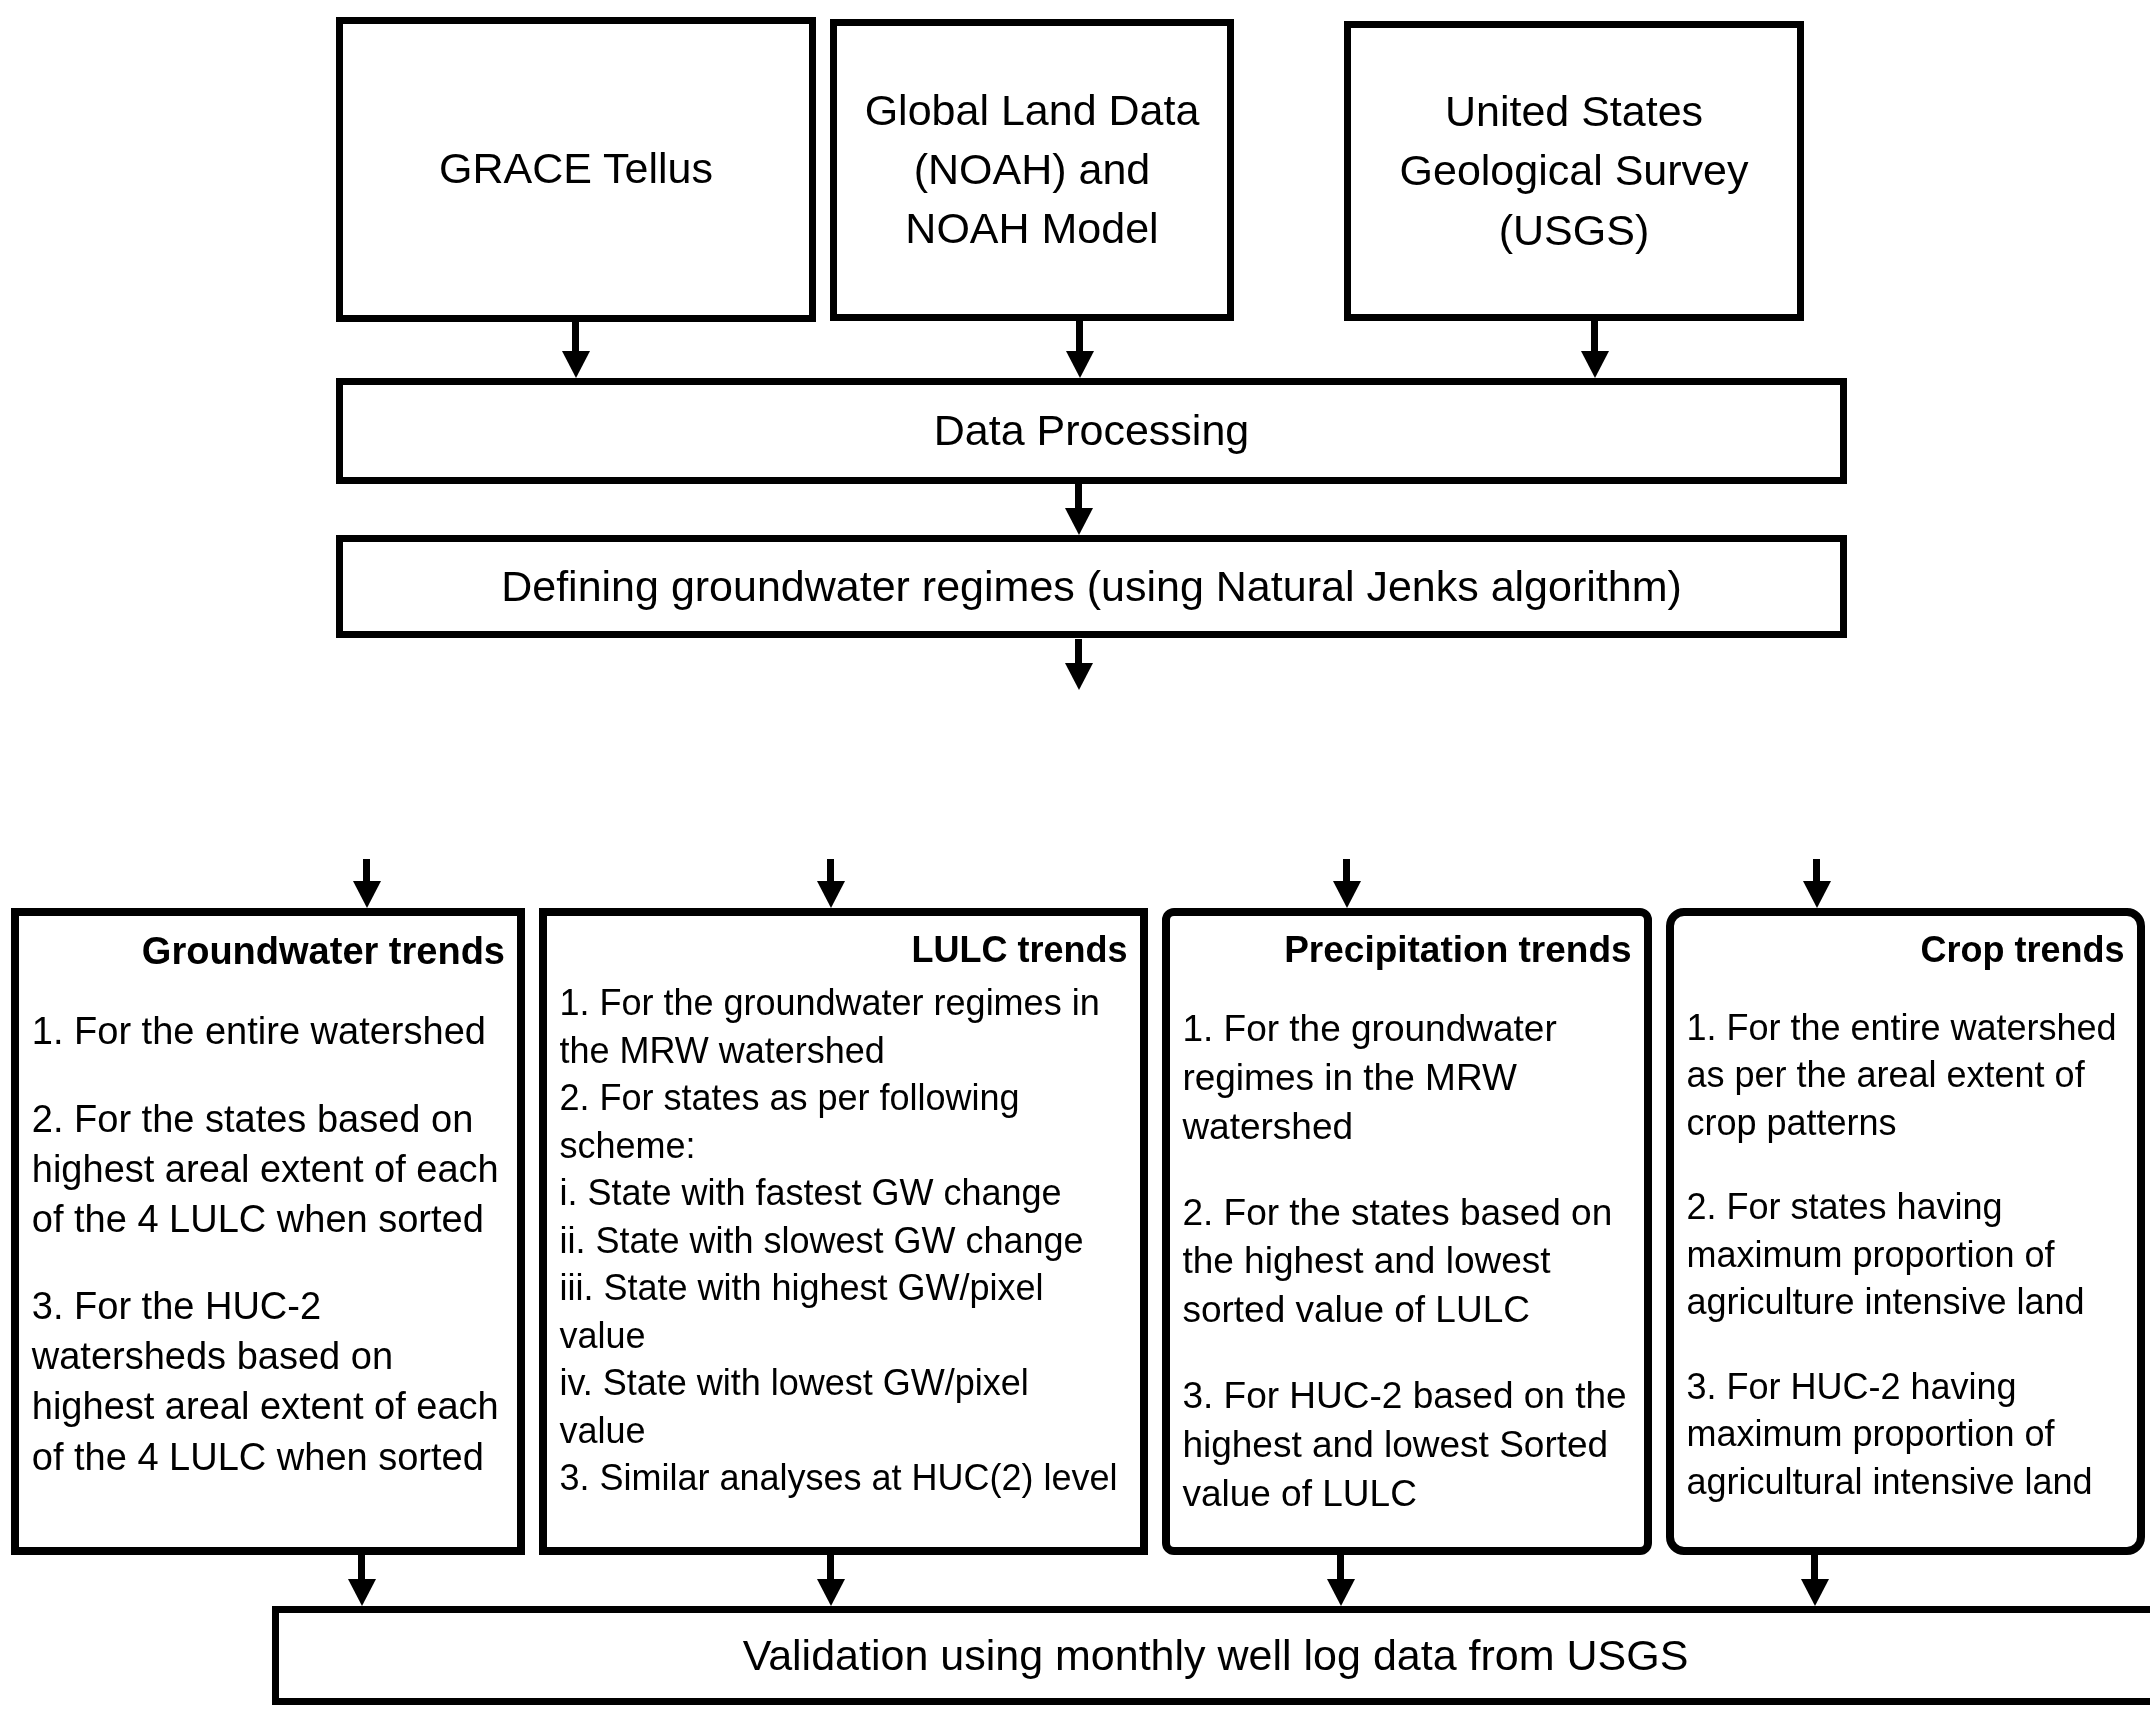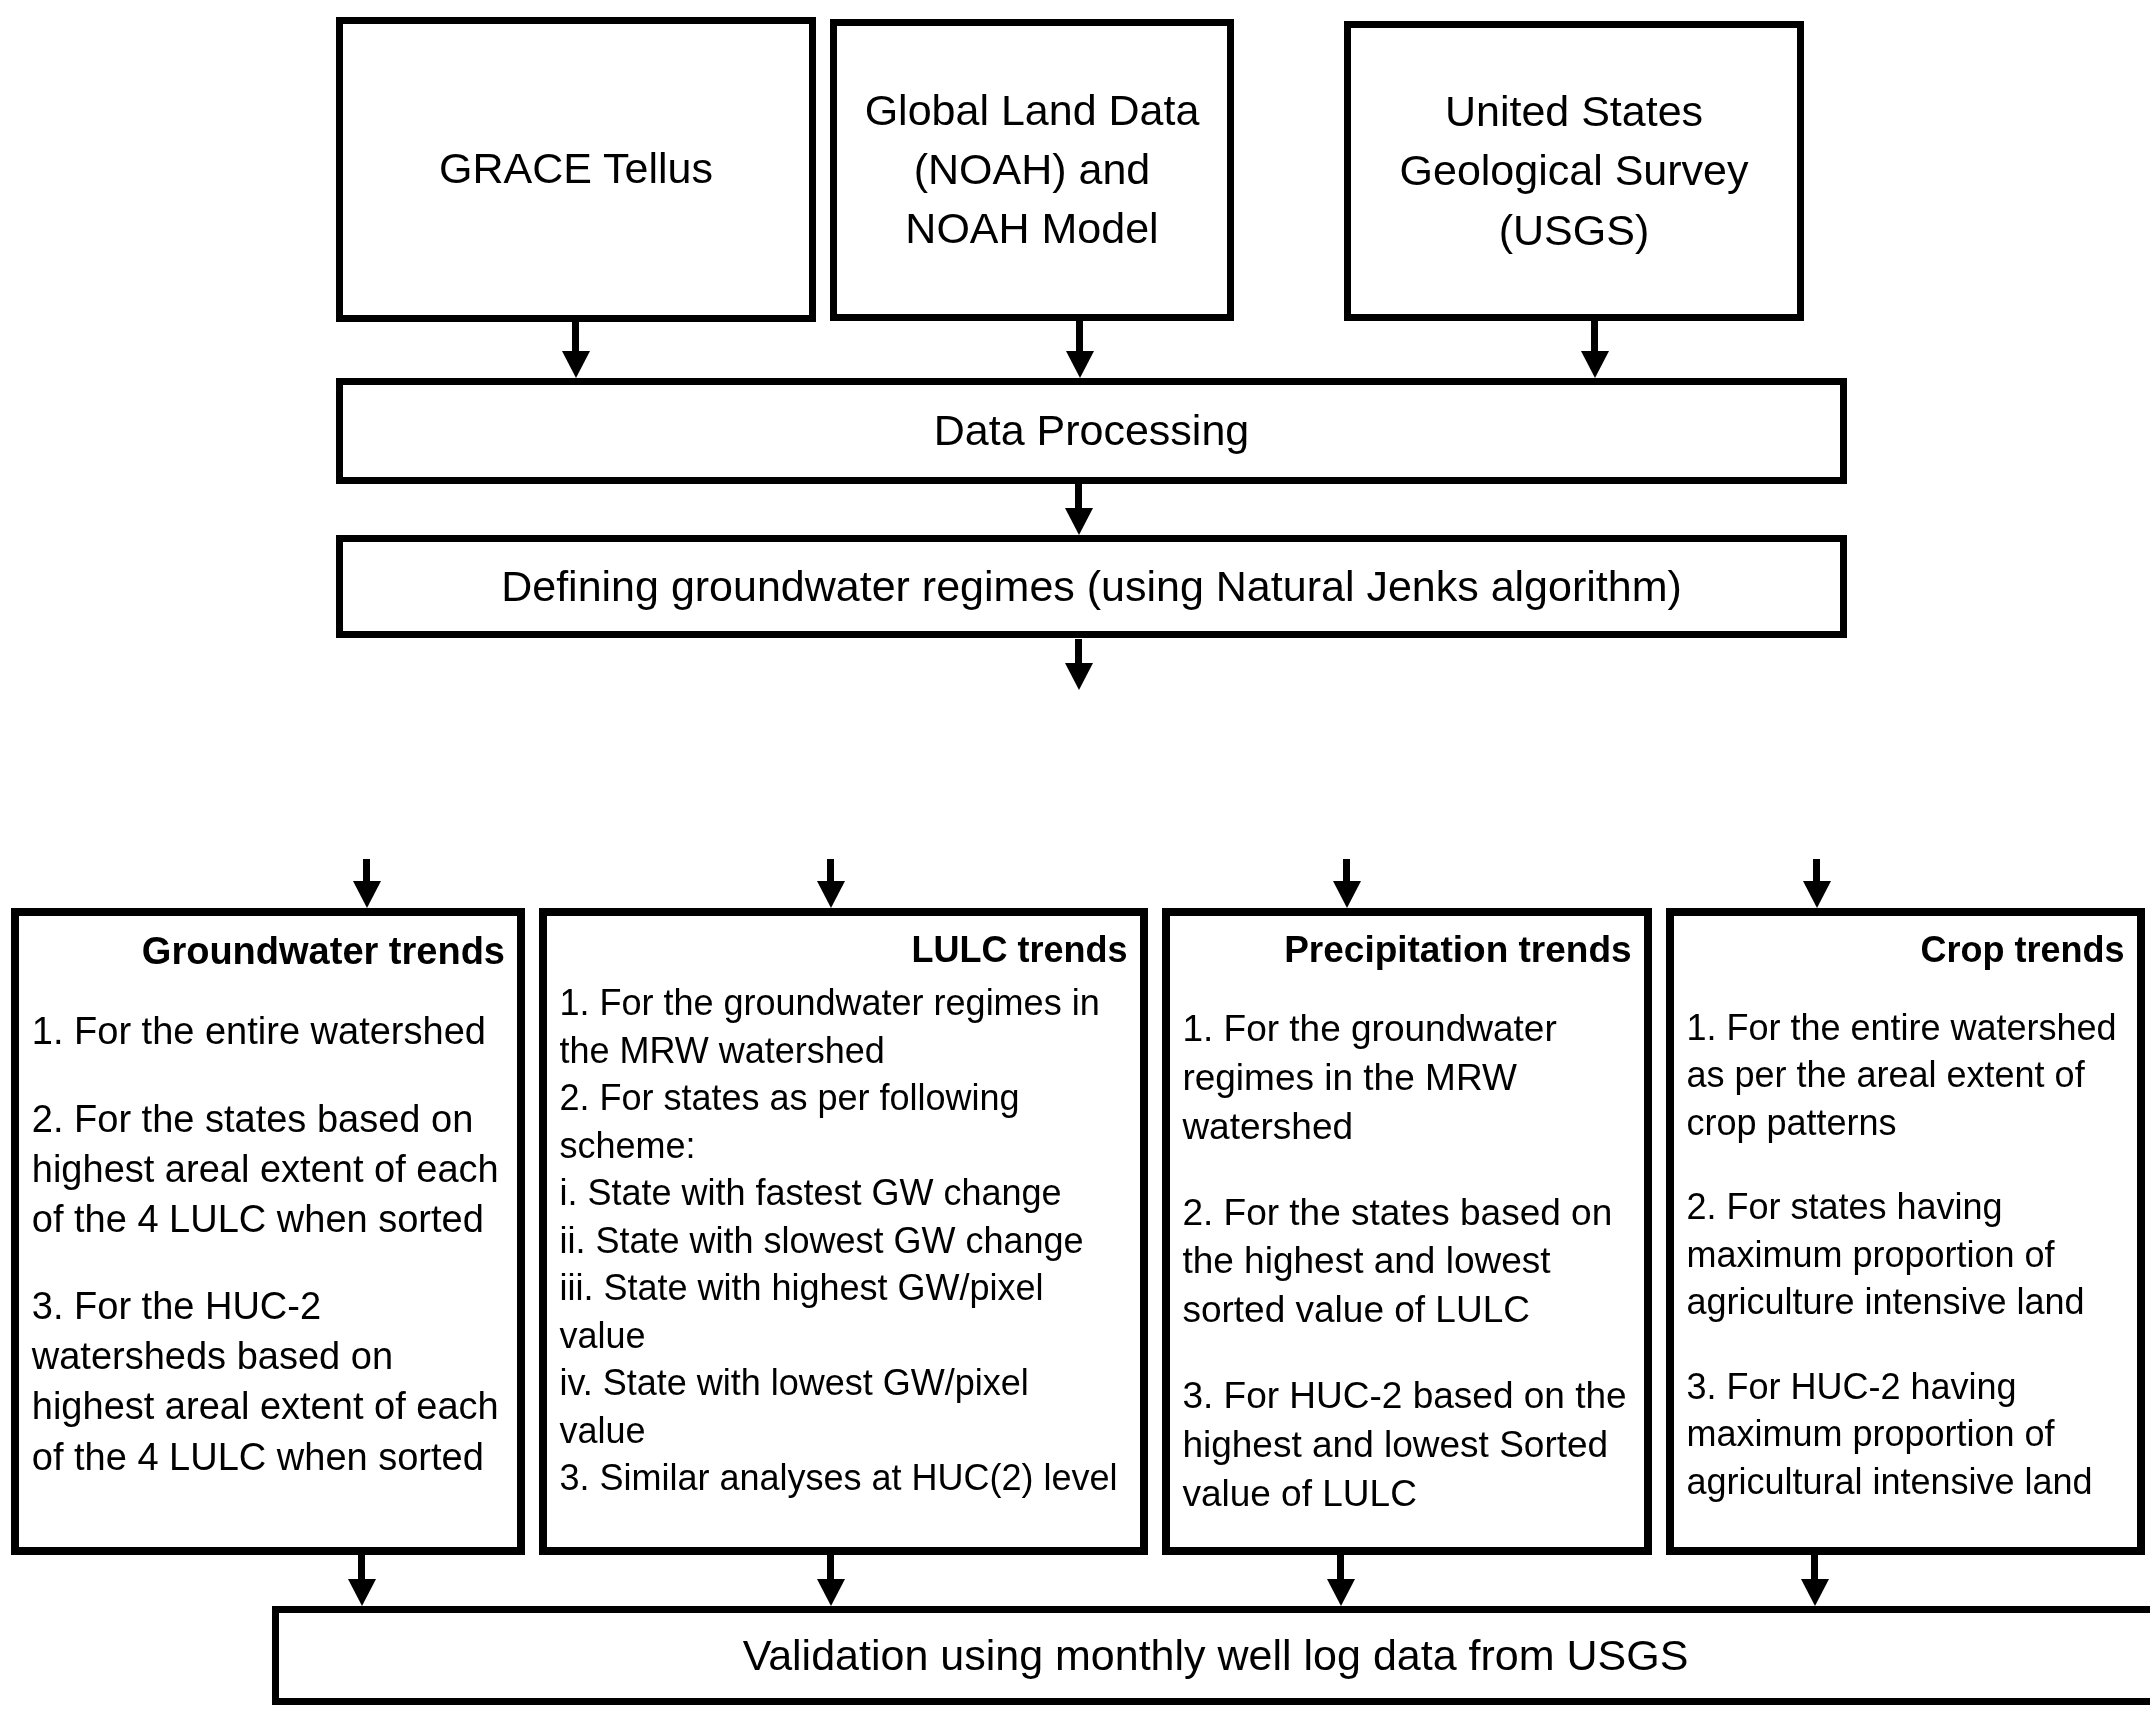--- a/index.html
+++ b/index.html
@@ -40,21 +40,21 @@
     font-weight: bold;
     text-align: right;
     margin-bottom: 30px;
   }
   .tbox .tb-item { white-space: pre-line; }
   .tbox .tb-item + .tb-item { margin-top: 37px; }
   .tbox.compact .tb-title { margin-bottom: 5.2px; }
   .tbox.compact .tb-item + .tb-item { margin-top: 0; }
   #box-lulc   { font-size: 36px; }
   #box-precip { font-size: 37px; }
-  #box-crop   { font-size: 36px; }
+  #box-crop   { font-size: 36px; border-radius: 18px; }
 
   
   .arrow { position: absolute; width: 28px; }
   .arrow .shaft {
     position: absolute;
     left: 10.3px; top: 0;
     width: 7.2px;
     height: calc(100% - 24px);
     background: #000000;
   }
@@ -157,21 +157,21 @@
 scheme:</div>
     <div class="tb-item">i. State with fastest GW change</div>
     <div class="tb-item">ii. State with slowest GW change</div>
     <div class="tb-item">iii. State with highest GW/pixel
 value</div>
     <div class="tb-item">iv. State with lowest GW/pixel
 value</div>
     <div class="tb-item">3. Similar analyses at HUC(2) level</div>
   </div>
 
-  <div class="box tbox" id="box-precip" style="left:1162px; top:908px; width:490px; height:647px;">
+  <div class="box tbox" id="box-precip" style="left:1162px; top:908px; width:490px; height:647px;border-radius:12px;">
     <div class="tb-title">Precipitation trends</div>
     <div class="tb-item">1. For the groundwater
 regimes in the MRW
 watershed</div>
     <div class="tb-item">2. For the states based on
 the highest and lowest
 sorted value of LULC</div>
     <div class="tb-item">3. For HUC-2 based on the
 highest and lowest Sorted
 value of LULC</div>

